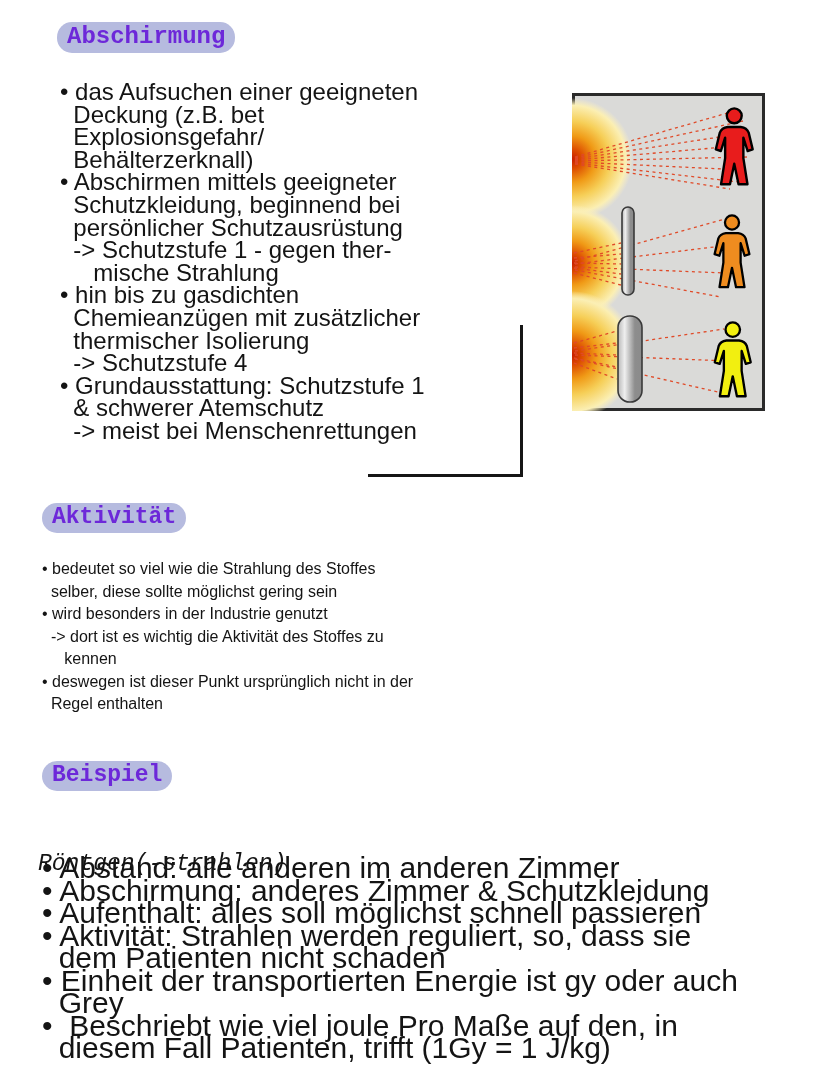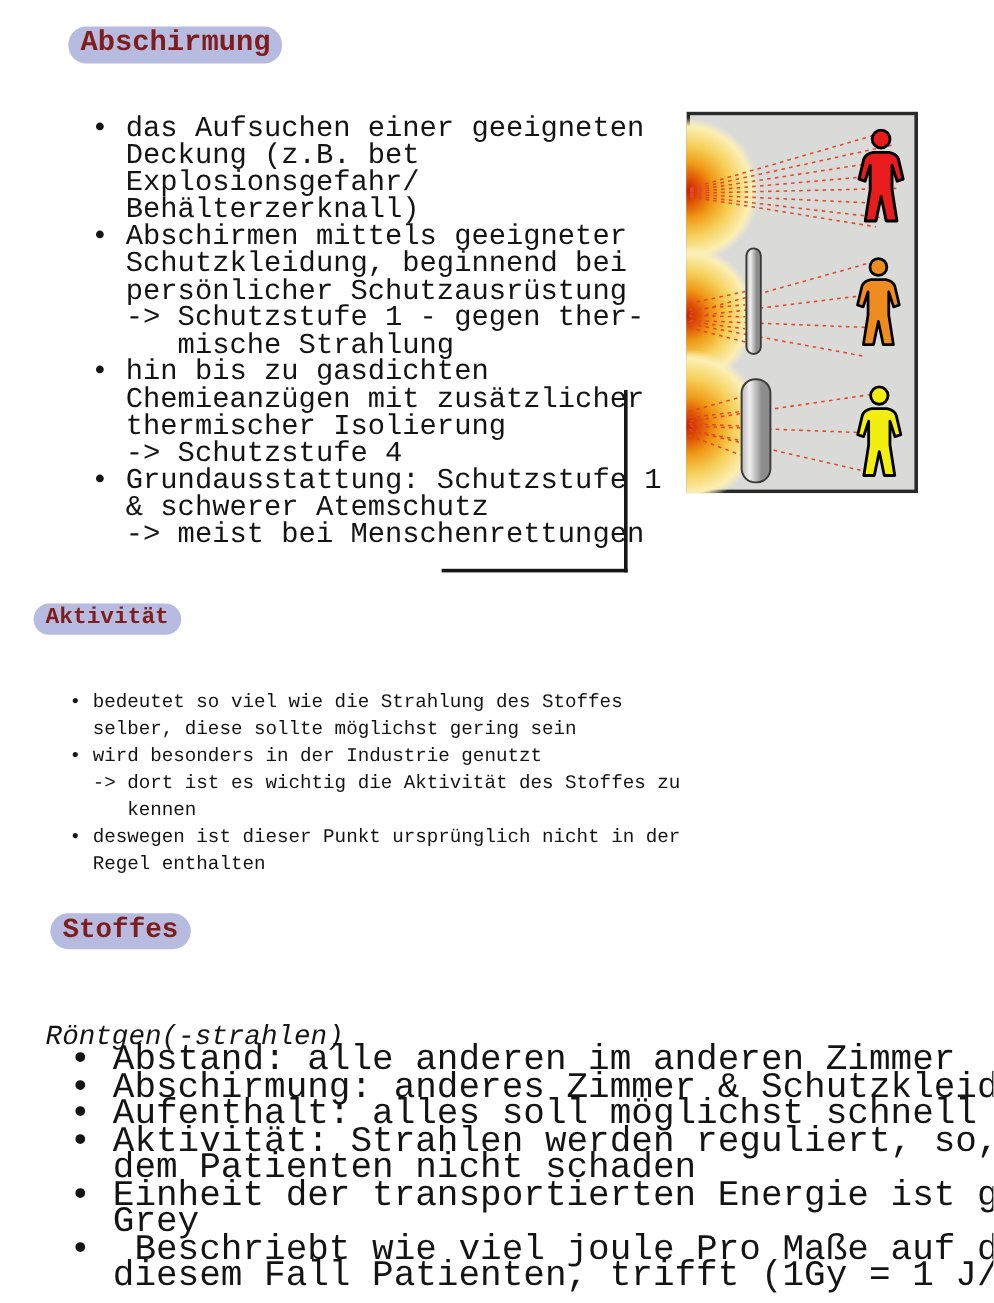--- a/index.html
+++ b/index.html
@@ -2,28 +2,28 @@
 <html><head>
 <meta charset="utf-8">
 <style>
   html,body { margin:0; padding:0; background:#ffffff; }
   .page {
     position:relative; width:828px; height:1086px; background:#ffffff;
     font-family:"Liberation Mono","DejaVu Sans Mono",monospace;
     color:#141414; overflow:hidden;
   }
   .pill {
-    position:absolute; font-weight:bold; color:#7f1d1d;
+    position:absolute; font-weight:bold; color:#6d28d9;
     background:#b6bbdf; border-radius:15px; padding:2px 10px 4px 10px;
     line-height:1.05; white-space:nowrap;
   }
   .pill.h1 { left:57px;  top:22px;  font-size:24px; }
-  .pill.h2 { left:28px;  top:503px; font-size:19px;text-align:right; }
+  .pill.h2 { left:42px;  top:503px; font-size:23px;text-align:right; }
   .pill.h3 { left:42px;  top:761px; font-size:23px; }
-  pre.body { position:absolute; margin:16px; font-family:Liberation Mono, monospace; }
+  pre.body { position:absolute; margin:0; font-family:Liberation Sans, sans-serif; }
   pre.s1 { left:60px; top:81px;  font-size:24px; line-height:22.6px; }
   pre.s2 { left:42px; top:558px; font-size:16px; line-height:22.5px; }
   pre.s3 { left:42px; top:857px; font-size:30px; line-height:22.5px; }
   .subtitle {
     position:absolute; left:38px; top:811px; font-size:23px;
     font-style:italic; white-space:nowrap;margin-top:40px;
   }
   .figure-frame { position:absolute; left:572px; top:93px; width:193px; height:318px; }
   .vline { position:absolute; left:520px; top:325px; width:3px;  height:152px; background:#161616; }
   .hline { position:absolute; left:368px; top:474px; width:155px; height:3px;  background:#161616; }
@@ -134,21 +134,21 @@
 
   <div class="pill h2">Aktivität</div>
   <pre class="body s2">• bedeutet so viel wie die Strahlung des Stoffes
   selber, diese sollte möglichst gering sein
 • wird besonders in der Industrie genutzt
   -&gt; dort ist es wichtig die Aktivität des Stoffes zu
      kennen
 • deswegen ist dieser Punkt ursprünglich nicht in der
   Regel enthalten</pre>
 
-  <div class="pill h3">Stoffes</div>
+  <div class="pill h3">Beispiel</div>
   <div class="subtitle">Röntgen(-strahlen)</div>
   <pre class="body s3">• Abstand: alle anderen im anderen Zimmer
 • Abschirmung: anderes Zimmer &amp; Schutzkleidung
 • Aufenthalt: alles soll möglichst schnell passieren
 • Aktivität: Strahlen werden reguliert, so, dass sie
   dem Patienten nicht schaden
 • Einheit der transportierten Energie ist gy oder auch
   Grey
 •  Beschriebt wie viel joule Pro Maße auf den, in
   diesem Fall Patienten, trifft (1Gy = 1 J/kg)</pre>

